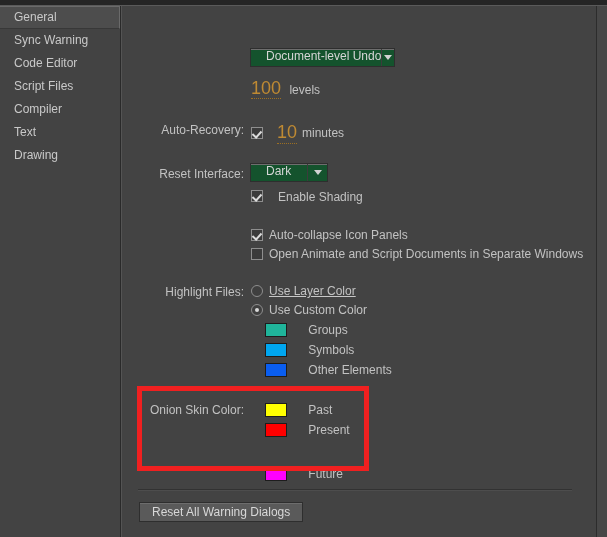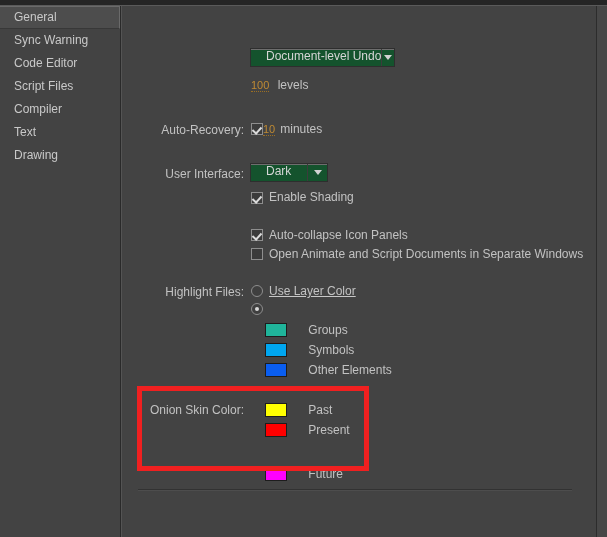--- a/index.html
+++ b/index.html
@@ -129,21 +129,21 @@
   .combo .arrow {
     width: 0; height: 0;
     border-left: 4px solid transparent;
     border-right: 4px solid transparent;
     border-top: 5px solid #d2d2d2;
   }
   
   .hot {
     color: #bf8a33;
     border-bottom: 1px dotted #9c6f22;
-    font-size: 11px;
+    font-size: 18px;
     padding-bottom: 0px;
   }
   .plain {
     color: #c2c2c2;
     font-size: 12px;
   }
   
   .cbox {
     position: relative;
     width: 12px;
@@ -287,53 +287,54 @@
     </div>
 
     <div style="position:absolute; left:129px; top:72px;">
       <span class="hot">100</span>
       <span class="plain" style="margin-left:5px;">levels</span>
     </div>
 
     <div class="lbl" style="left:0px; top:117px; width:122px;">Auto-Recovery:</div>
     <div style="position:absolute; left:129px; top:116px; display:flex; align-items:center;">
       <span class="cbox checked"></span>
-      <span class="hot" style="margin-left:0;">10</span>
+      <span class="hot" style="margin-left:14px;">10</span>
       <span class="plain" style="margin-left:5px;">minutes</span>
     </div>
 
-    <div class="lbl" style="left:0px; top:161px; width:122px;">User Interface:</div>
+    <div class="lbl" style="left:0px; top:161px; width:122px;">Reset Interface:</div>
     <div class="combo" style="left:128px; top:157px; width:78px;">
       <span class="txt">Dark</span>
       <span class="sep"></span>
       <span class="arrow-box">
           <i class="arrow"></i>
         </span>
     </div>
-    <div style="position:absolute; left:129px; top:184px; display:flex; align-items:flex-end;">
+    <div style="position:absolute; left:129px; top:184px; display:flex; align-items:flex-start;gap:9px;">
       <span class="cbox checked"></span>
       <span class="ck-label">Enable Shading</span>
     </div>
 
     <div style="position:absolute; left:129px; top:241px; display:flex; align-items:center;">
       <span class="cbox"></span>
       <span class="ck-label">Open Animate and Script Documents in Separate Windows</span>
     </div>
     <div style="position:absolute; left:129px; top:222px; display:flex; align-items:center;">
       <span class="cbox checked"></span>
       <span class="ck-label">Auto-collapse Icon Panels</span>
     </div>
 
     <div class="lbl" style="left:0px; top:279px; width:122px;">Highlight Files:</div>
     <div style="position:absolute; left:129px; top:278px; display:flex; align-items:center;text-decoration:underline;">
       <span class="radio"></span>
       <span class="ck-label">Use Layer Color</span>
     </div>
     <div style="position:absolute; left:129px; top:297px; display:flex; align-items:center;">
       <span class="radio on"></span>
+      <span class="ck-label">Use Custom Color</span>
     </div>
 
     <div style="position:absolute; left:143px; top:316px;">
       <span class="swatch" style="background:#1fb49a;"></span>
       <span class="sw-label">Groups</span>
     </div>
     <div style="position:absolute; left:143px; top:336px;">
       <span class="swatch" style="background:#00a6f0;"></span>
       <span class="sw-label">Symbols</span>
     </div>
@@ -355,17 +356,18 @@
       <span class="swatch" style="background:#ff00ff;"></span>
       <span class="sw-label">Future</span>
     </div>
 
   </div>
 
   <div class="redbox"></div>
 
   <div class="hr"></div>
   <div class="hr2"></div>
+  <div class="btn">Reset All Warning Dialogs</div>
 
   <div class="right-divider"></div>
   <div class="right-divider2"></div>
 
 </div>
 
 </body></html>

